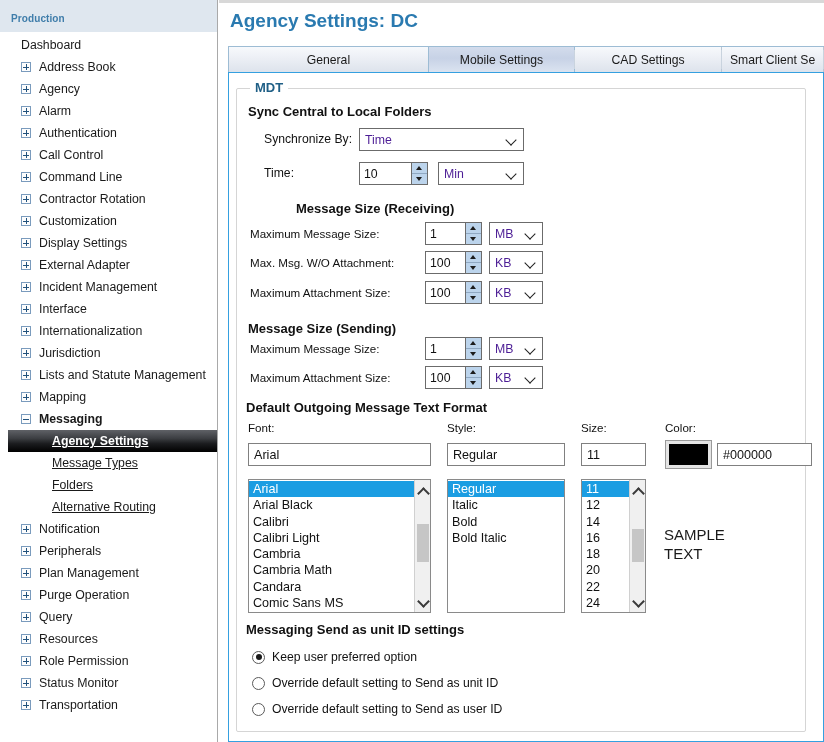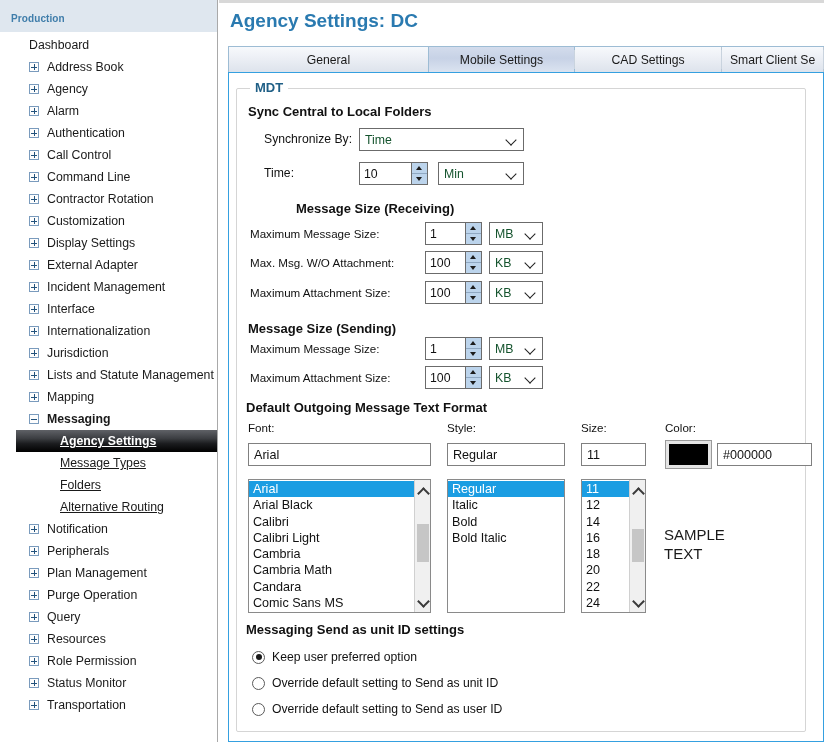--- a/index.html
+++ b/index.html
@@ -30,21 +30,21 @@
     position: absolute; left: 0; top: 4px; width: 218px; height: 28px;
     background: #dfe7ef;
     display: flex; align-items: center;
   }
   #sidebar-header span {
     padding-left: 11px;
     font-size: 10px; font-weight: bold;
     color: #3f7daa;
     letter-spacing: .1px;
   }
-  #tree { position: absolute; left:16px; top: 34px; width: 218px; }
+  #tree { position: absolute; left:8px; top: 34px; width: 218px; }
   .tree-row {
     position: relative;
     height: 22px;
     display: flex; align-items: center;
     font-size: 12.3px;
     color: #1a1a1a;
     white-space: nowrap;
   }
   .tree-row .exp {
     position: absolute; left: 13px; top: 6px;
@@ -162,21 +162,21 @@
     width: 7px; height: 7px;
     border-left: 1.8px solid #202020;
     border-bottom: 1.8px solid #202020;
     transform: rotate(-45deg);
   }
   .combo-box {
     width: 100%; height: 100%;
     border: 1px solid #6b6b6b;
     background: #ffffff;
     display: flex; align-items: center;
-    font-size: 12.3px; color: #14532d;
+    font-size: 12.3px; color: #4c1d95;
     padding-left: 5px;
   }
 
   
   .spin { position: absolute; height: 23px; display: flex; }
   .spin .sv {
     flex: 1;
     border: 1px solid #6b6b6b;
     border-right: none;
     background: #fff;

